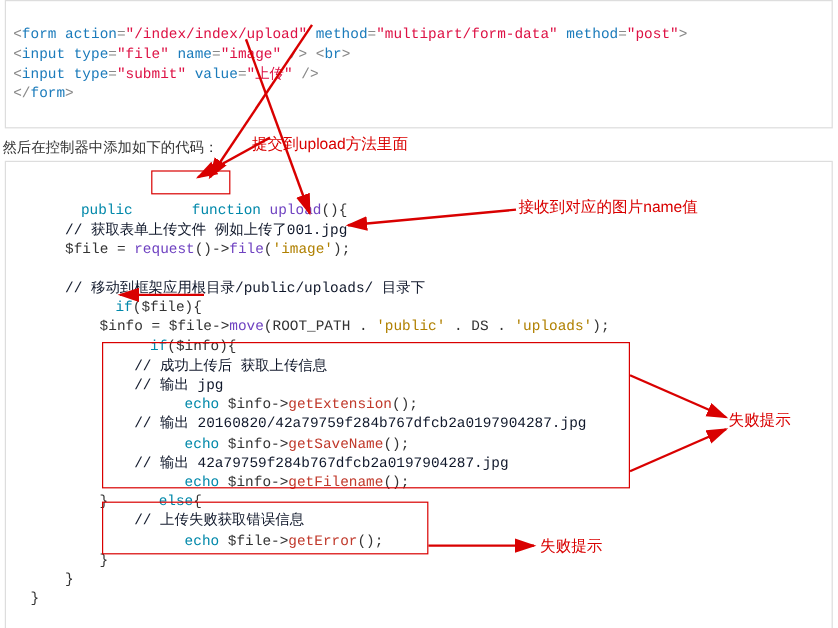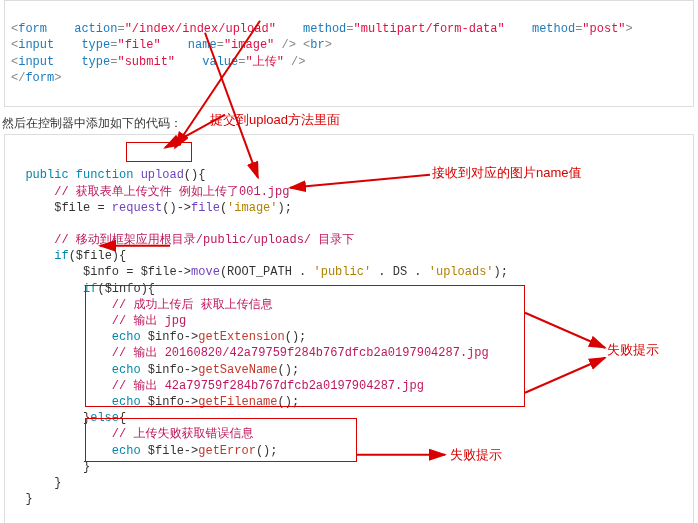--- a/index.html
+++ b/index.html
@@ -31,26 +31,26 @@
     position: absolute;
     font-family: "Microsoft YaHei", Arial, sans-serif;
     font-size: 13px;
     color: #d90000;
     pointer-events: none;
     z-index: 20;
   }
   
   .pun { color: #888; }
   .tag { color: #1b7bbb; }
-  .attr { color: #1b7bbb; margin-left: 20px; }
+  .attr { color: #1b7bbb; }
   .attv { color: #d14; }
-  .kw   { color: #08a; }
+  .kw   { color: #08a; margin-left: 42px; }
   .fn   { color: #6f42c1; }
   .str  { color: #b08000; }
-  .cmt  { color: #be185d; }
+  .cmt  { color: #0f172a; }
   .op   { color: #333; }
   .orange { color: #c0392b; }
   .rect {
     position: absolute;
     border: 1px solid #d90000;
     pointer-events: none;
     z-index: 5;
   }
   svg.overlay {
     position: absolute;

